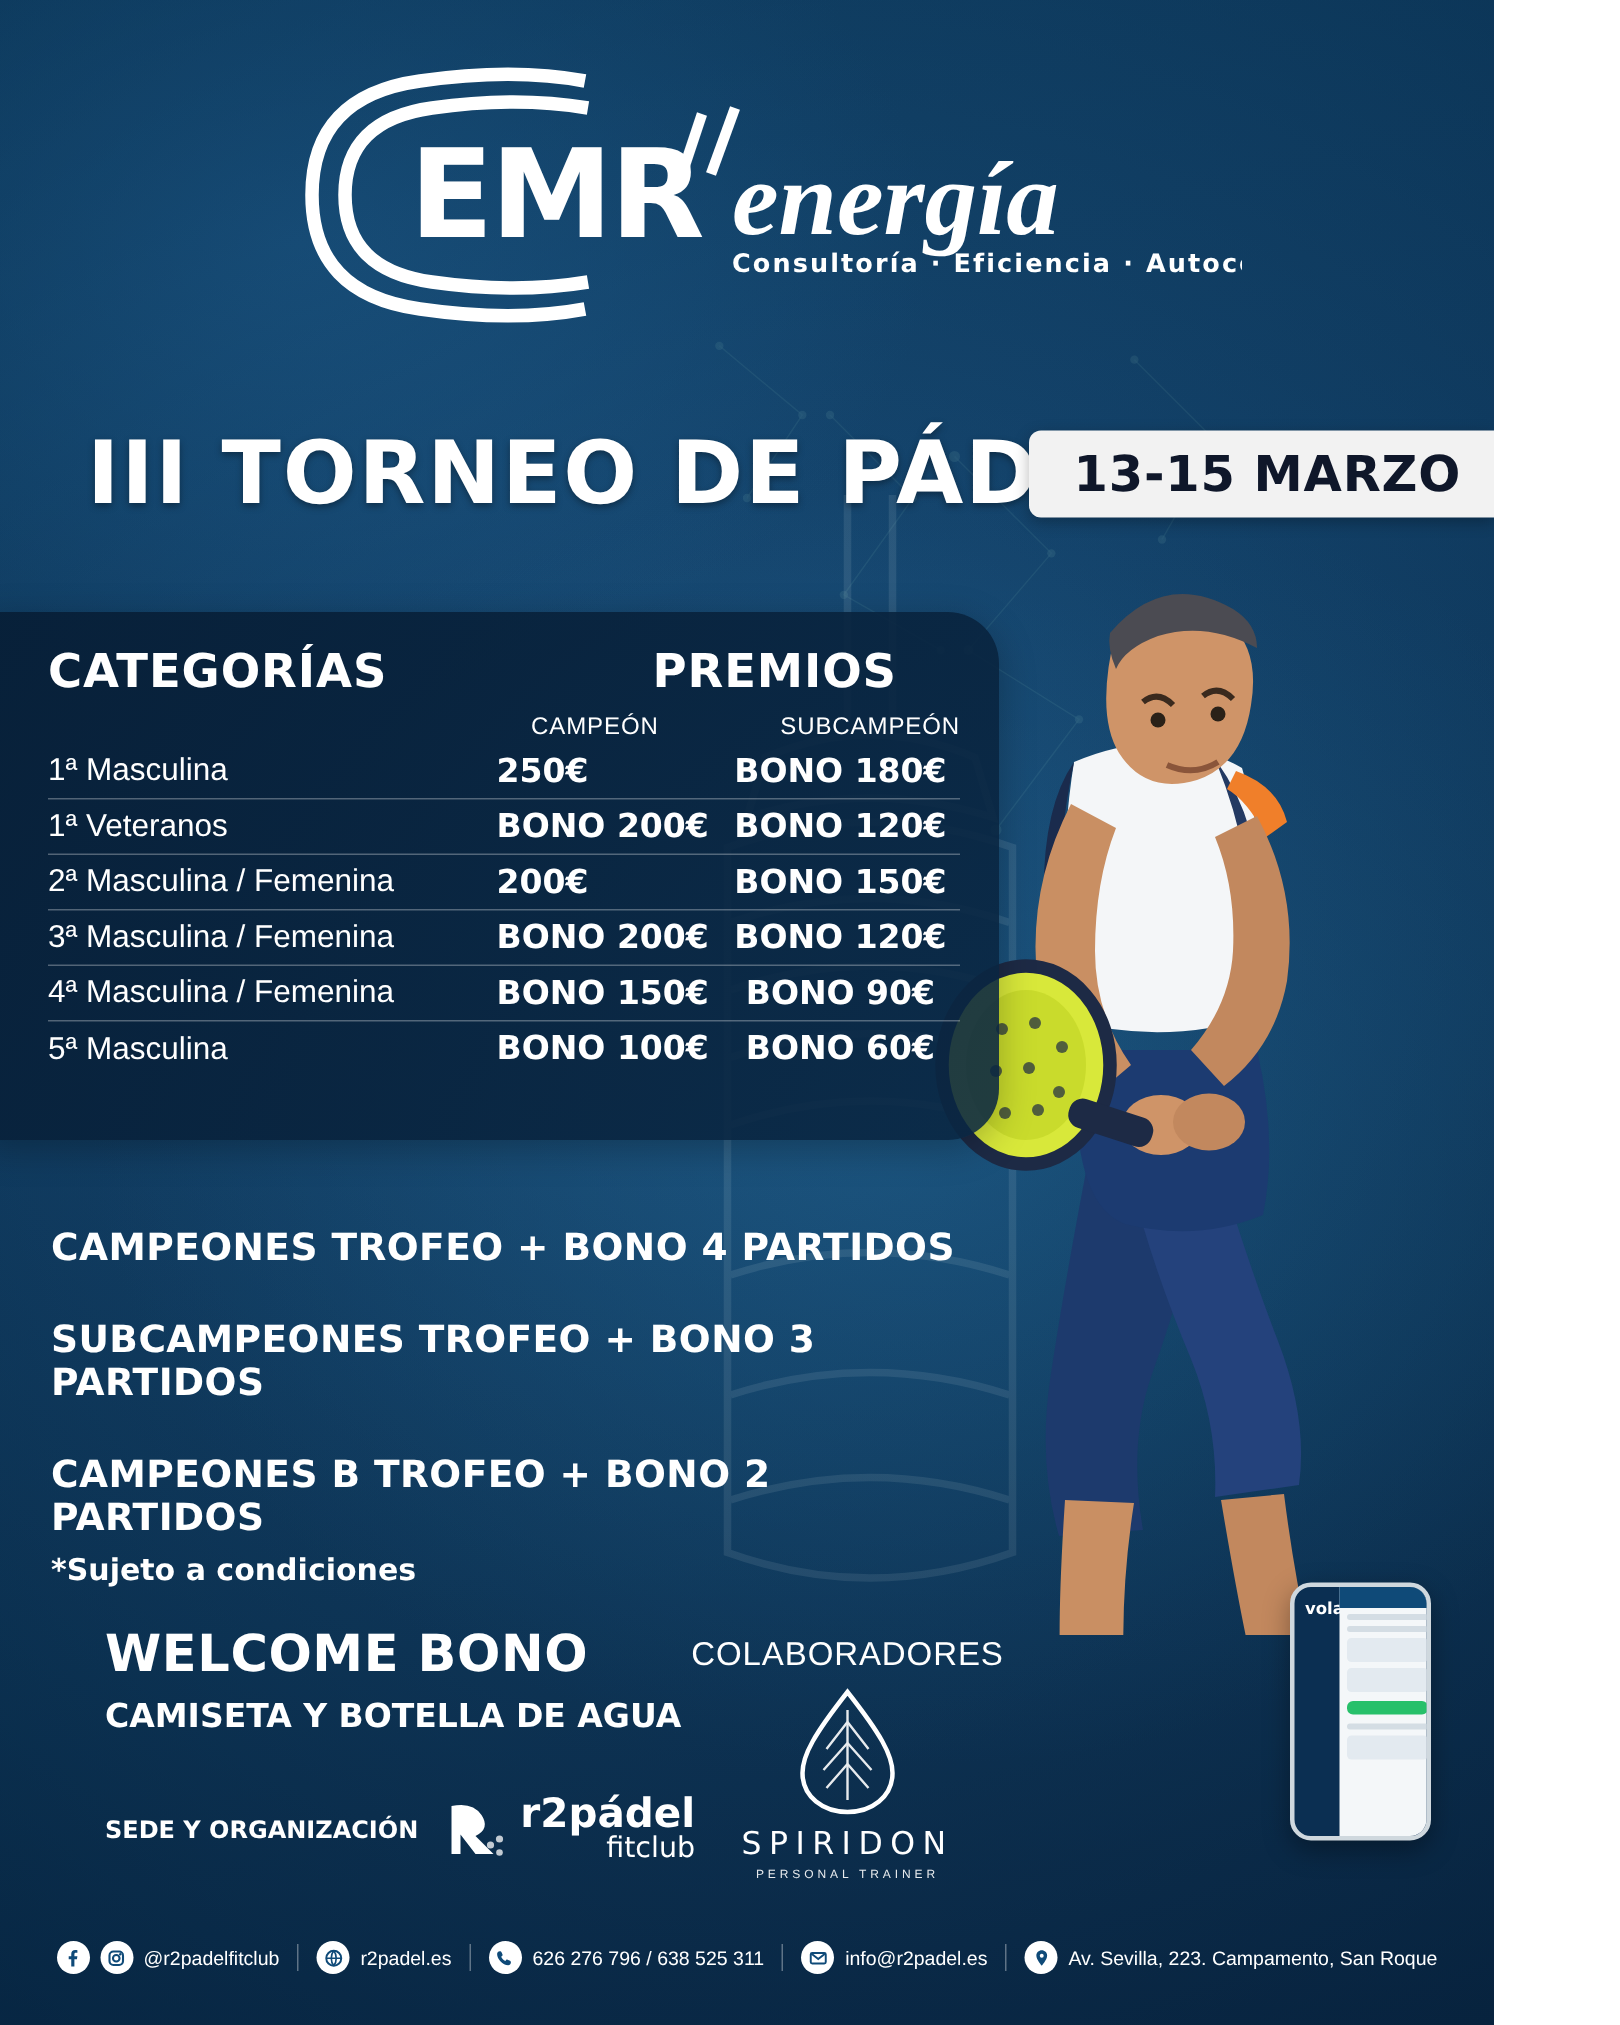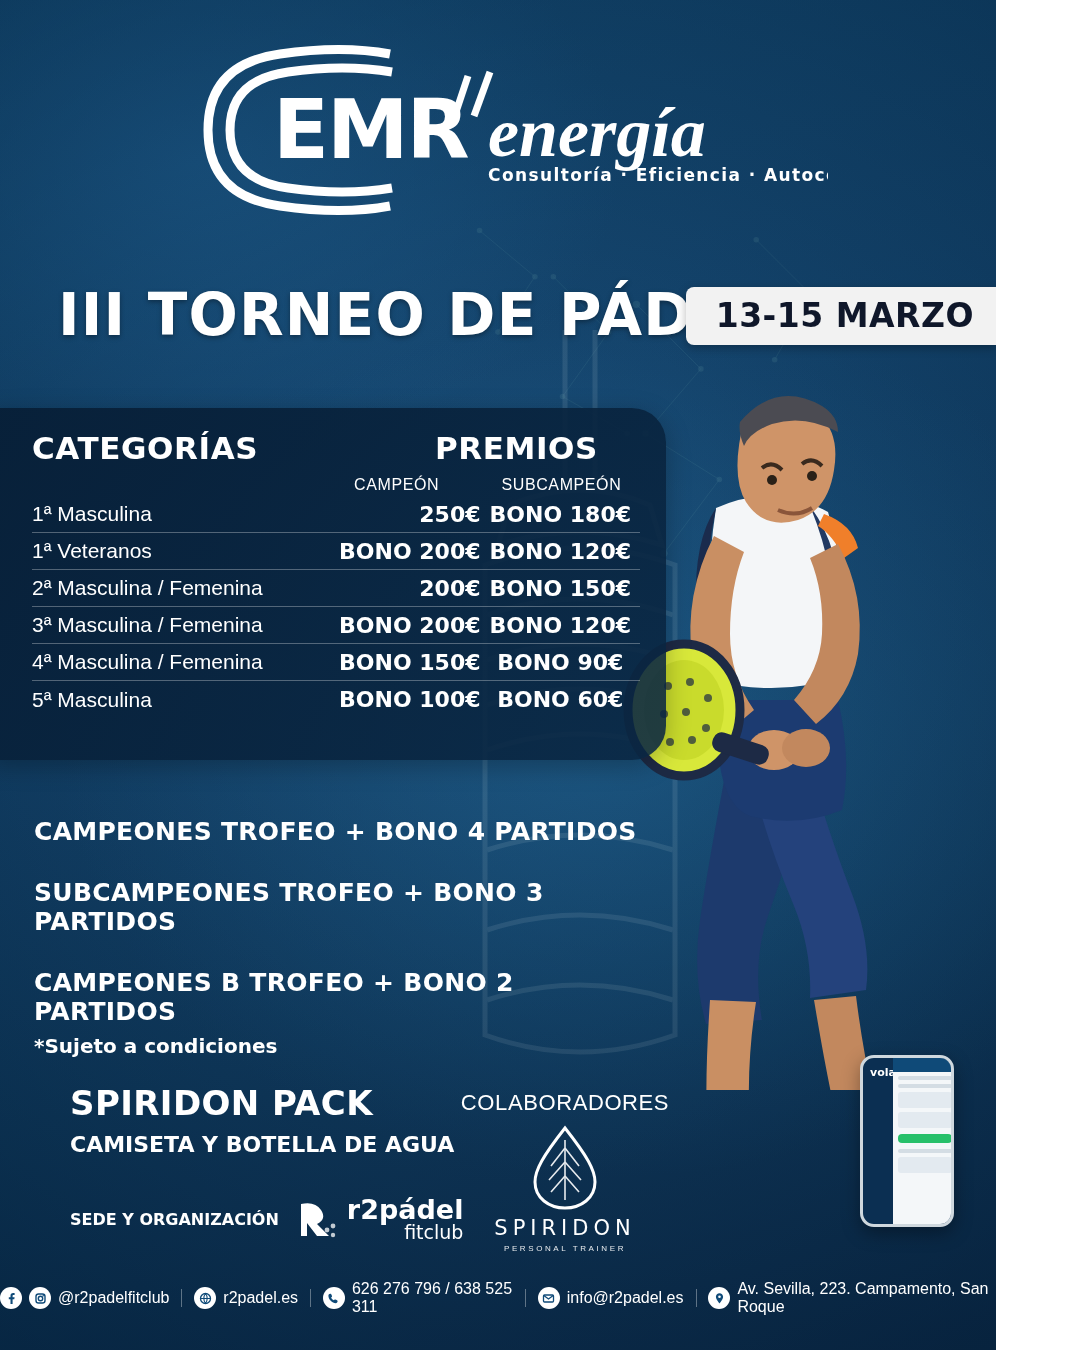--- a/index.html
+++ b/index.html
@@ -92,31 +92,31 @@
     font-size: 31px; font-weight: bold; letter-spacing: 0.6px;
     font-family: "DejaVu Sans", sans-serif;
     text-align: right; flex: 1;
     padding-right: 42px;
   }
   .sub-row {
     display: flex; margin-top: 10px; font-size: 16px; letter-spacing: 0.6px; gap: 40px;
   }
   .sub-row .sp { width: 300px; }
   .sub-row .c1 { width: 150px; text-align: center; }
-  .sub-row .c2 { width: 160px; text-align: left; }
+  .sub-row .c2 { width: 160px; text-align: right; }
 
   .rows { margin-top: 2px; }
   .row {
     display: flex; align-items: center;
     border-bottom: 1px solid rgba(255,255,255,0.30);
     height: 37px;
   }
   .row:last-child { border-bottom: none; }
   .row .cat { width: 300px; font-size: 21px; }
-  .row .p1 { width: 150px; text-align: right; font-size: 22px; font-weight: bold; font-family: "DejaVu Sans", sans-serif; }
+  .row .p1 { width: 150px; text-align: left; font-size: 22px; font-weight: bold; font-family: "DejaVu Sans", sans-serif; }
   .row .p2 { width: 160px; text-align: center; font-size: 22px; font-weight: bold; font-family: "DejaVu Sans", sans-serif; }
 
   
   .bonus {
     position: absolute; left: 34px; top: 785px; width: 620px;
   }
   .bonus .bl {
     font-size: 25px; font-weight: bold; letter-spacing: 0.3px;
     font-family: "DejaVu Sans", sans-serif;
     margin-bottom: 8px;
@@ -194,22 +194,22 @@
     background: #f4f7f9;
   }
   .phone .card .hdr { height: 14px; background: #0f4a78; }
   .phone .card .ln { height: 4px; margin: 4px 5px; background: #d4dde4; border-radius: 2px; }
   .phone .card .tile { height: 16px; margin: 4px 5px; background: #e3eaf0; border-radius: 3px; }
   .phone .card .btn { height: 9px; margin: 6px 5px; background: #27c06a; border-radius: 4px; }
 
   
   .footer {
     position: absolute; left: 0; right: 0; bottom: 34px;
-    display: flex; justify-content: flex-end; align-items: center;
-    gap: 12px; font-size: 16px;
+    display: flex; justify-content: center; align-items: center;
+    gap: 12px; font-size: 13px;
   }
   .fitem { display: flex; align-items: center; gap: 7px; }
   .fsep { width: 1px; height: 18px; background: rgba(255,255,255,0.35); }
   .cicon {
     width: 22px; height: 22px; border-radius: 50%;
     background: #fff; color: #0f4a78;
     display: flex; align-items: center; justify-content: center;
     flex: 0 0 auto;
   }
   .cicon svg { display: block; }
@@ -377,21 +377,21 @@
   </div>
 
   <div class="bonus">
     <div class="bl">CAMPEONES TROFEO + BONO 4 PARTIDOS</div>
     <div class="bl">SUBCAMPEONES TROFEO + BONO 3 PARTIDOS</div>
     <div class="bl">CAMPEONES B TROFEO + BONO 2 PARTIDOS</div>
     <div class="note">*Sujeto a condiciones</div>
   </div>
 
   <div class="welcome">
-    <div class="wp">SPIRIDON PACK</div>
+    <div class="wp">WELCOME BONO</div>
     <div class="wpsub">CAMISETA Y BOTELLA DE AGUA</div>
   </div>
 
   <div class="sede-row">
     <div class="sede-label">SEDE Y ORGANIZACIÓN</div>
     <div class="r2logo">
       <svg width="46" height="46" viewBox="0 0 46 46">
         <path d="M8 40 L8 8 q14 -3 20 6 q6 9 -4 14 l12 12 h-12 L14 27 v13 z" fill="#ffffff"></path>
         <g fill="#ffffff" opacity="0.75">
           <circle cx="34" cy="34" r="2.4"></circle>

